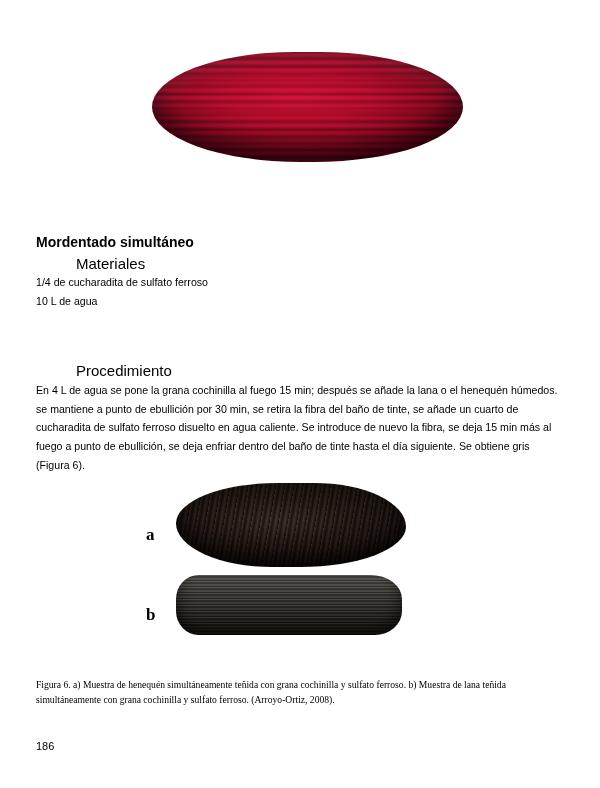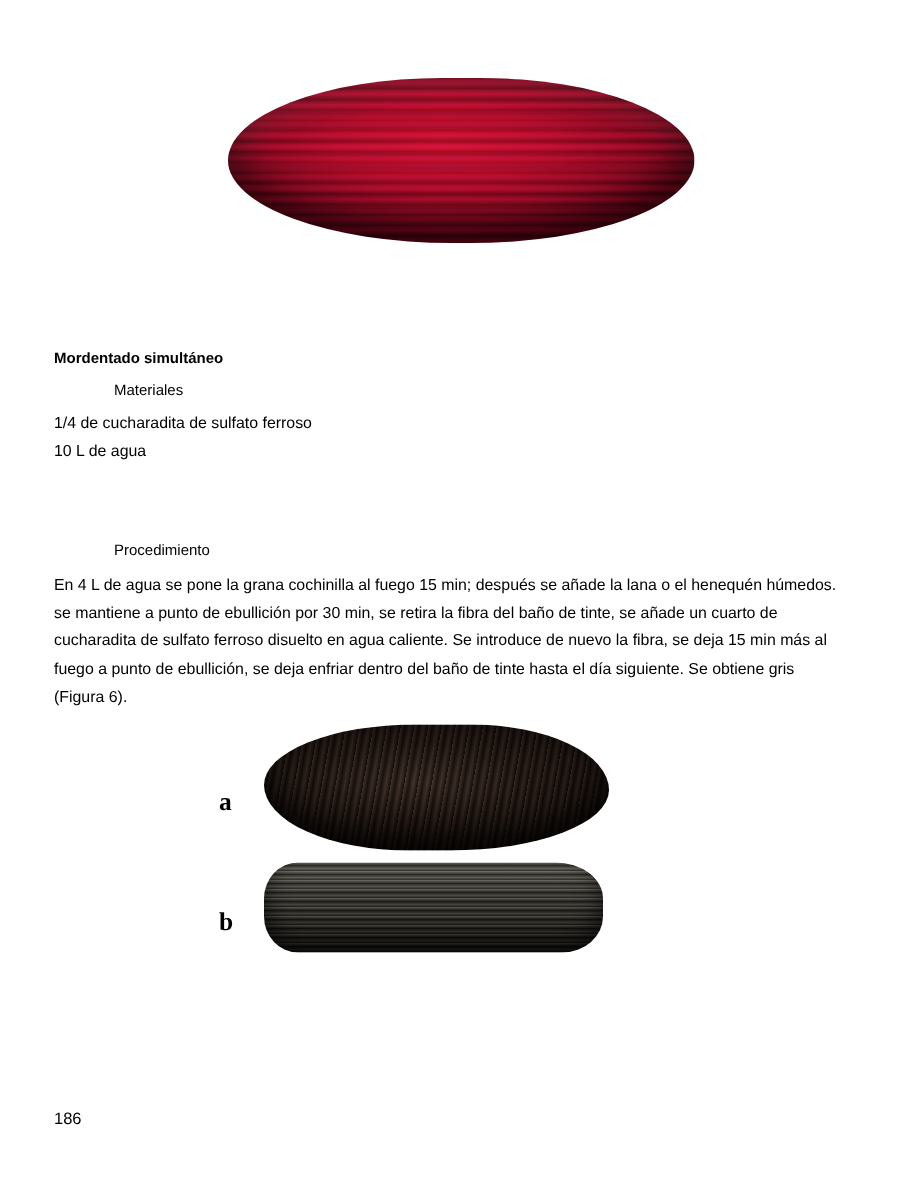--- a/index.html
+++ b/index.html
@@ -72,27 +72,27 @@
     font-size: 9.4px;
     line-height: 13.5px;
     text-align: left;
   }
   #fig5-caption { top: 183px; }
 
   .section-title {
     position: absolute;
     left: 36px;
     top: 234px;
-    font-size: 10px;
+    font-size: 14px;
     font-weight: bold;
   }
   .sub-label {
     position: absolute;
     left: 36px;
-    font-size: 10px;
+    font-size: 15px;
     padding-left: 40px;
   }
   #materials-label { top: 255px; }
   #procedure-label { top: 362px; }
 
   .mat-list {
     position: absolute;
     left: 36px;
     top: 273px;
     width: 528px;
@@ -199,16 +199,17 @@
 
   <div class="body-par">En 4 L de agua se pone la grana cochinilla al fuego 15 min; después se añade la lana o el henequén húmedos. se mantiene a punto de ebullición por 30 min, se retira la fibra del baño de tinte, se añade un cuarto de cucharadita de sulfato ferroso disuelto en agua caliente. Se introduce de nuevo la fibra, se deja 15 min más al fuego a punto de ebullición, se deja enfriar dentro del baño de tinte hasta el día siguiente. Se obtiene gris (Figura 6).</div>
 
   <div class="fig6-wrap">
     <div class="label-a">a</div>
     <div class="fig6a"></div>
     <div class="label-b">b</div>
     <div class="fig6b"></div>
   </div>
 
+  <div class="caption" id="fig6-caption">Figura 6. a) Muestra de henequén simultáneamente teñida con grana cochinilla y sulfato ferroso.  b) Muestra de lana teñida simultáneamente con grana cochinilla y sulfato ferroso. (Arroyo-Ortiz, 2008).</div>
 
   <div class="page-number">186</div>
 
 </div>
 
 </body></html>

